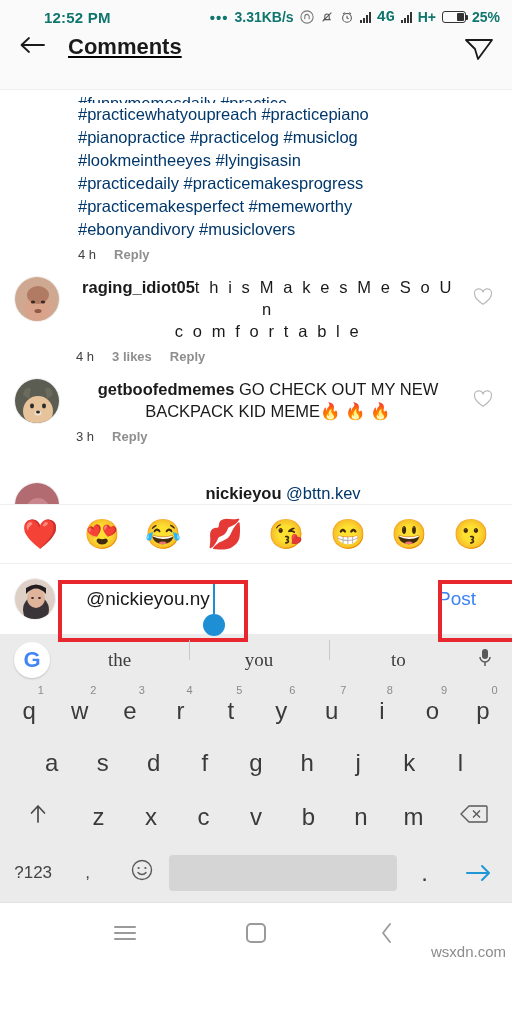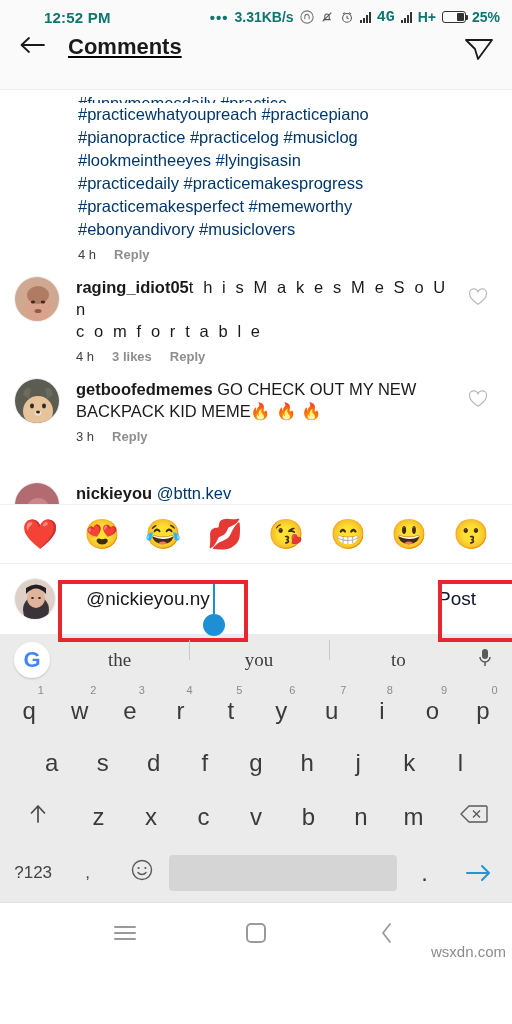--- a/index.html
+++ b/index.html
@@ -42,21 +42,21 @@
 
   
   .comments { position: relative; height: 414px; overflow: hidden; background:#fff; }
   .hashblock { padding: 2px 16px 0 78px; }
   .hashline { color: #00376b; font-size: 16.5px; line-height: 23px; white-space: nowrap; }
   .hashline.cut { height: 11px; overflow: hidden; position: relative; top: 0; }
   .meta { display: flex; align-items: center; gap: 18px; padding: 6px 0 0 78px; }
   .meta-time { font-size: 13px; color: #404040; }
   .meta-likes, .meta-reply { font-size: 13px; color: #8e8e8e; font-weight: bold; }
 
-  .comment { display: flex; padding: 14px 14px 0 14px; position: relative; }
+  .comment { display: flex; padding: 14px 14px 0 14px; position: relative; text-align: center; }
   .avatar { width: 46px; height: 46px; border-radius: 50%; flex: 0 0 46px; overflow: hidden; border: 1px solid #eee; }
   .cbody { flex: 1; padding-left: 16px; padding-right: 8px; }
   .ctext { font-size: 16.5px; line-height: 22px; color: #1a1a1a; }
   .uname { font-weight: bold; }
   .spaced { letter-spacing: 2.6px; }
   .cmeta { display: flex; align-items: center; gap: 18px; margin-top: 7px; }
   .heart-btn { width: 30px; flex: 0 0 30px; padding-top: 12px; }
 
   .cut-comment { position: absolute; left: 0; right: 0; bottom: 0; height: 22px; overflow: hidden; }
   .cut-comment .comment { padding-top: 0; }
@@ -72,21 +72,21 @@
   
   .inputbar { height: 70px; display: flex; align-items: center; padding: 0 14px; background: #fff; position: relative; text-align: right; }
   .inputbar .avatar { width: 42px; height: 42px; flex: 0 0 42px; }
   .field-wrap { position: relative; flex: 1; margin-left: 16px; height: 62px; display: flex; align-items: center; }
   .redbox { position: absolute; border: 4px solid #e8262d; background: transparent; pointer-events: none; }
   #redbox-input { left: 58px; top: 580px; width: 190px; height: 62px; }
   #redbox-post { left: 438px; top: 580px; width: 84px; height: 62px; }
   .field-text { font-size: 19px; color: #1a1a1a; position: relative; z-index: 2; padding-left: 14px; }
   .caret { display: inline-block; width: 2px; height: 30px; background: #1e8fd5; vertical-align: -8px; margin-left: 3px; position: relative; }
   .caret:after { content: ""; position: absolute; left: -10px; top: 30px; width: 22px; height: 22px; border-radius: 50%; background: #1e8fd5; }
-  .post-btn { font-size: 19px; color: #0f172a; margin-left: auto; margin-right: 22px; }
+  .post-btn { font-size: 19px; color: #3b82f6; margin-left: auto; margin-right: 22px; }
 
   
   .kb { background: #ebebeb; }
   .sugg { height: 52px; display: flex; align-items: center; background: #ebebeb; padding: 0 10px; }
   .glogo { width: 36px; height: 36px; border-radius: 50%; background: #fff; display:flex;align-items:center;justify-content:center;
            font-size: 22px; font-weight: bold; color:#4285f4; box-shadow: 0 1px 2px rgba(0,0,0,.18); margin-left: 4px;}
   .sugg-items { flex: 1; display: flex; align-items: flex-start; font-family: Liberation Serif, serif; }
   .sugg-item { flex: 1; text-align: center; font-size: 19px; color: #3c3c3c; position: relative; }
   .sugg-item + .sugg-item:before { content:""; position:absolute; left:0; top:-9px; height:20px; width:1px; background:#c9c9c9; }
   .mic { width: 34px; text-align:center; }

